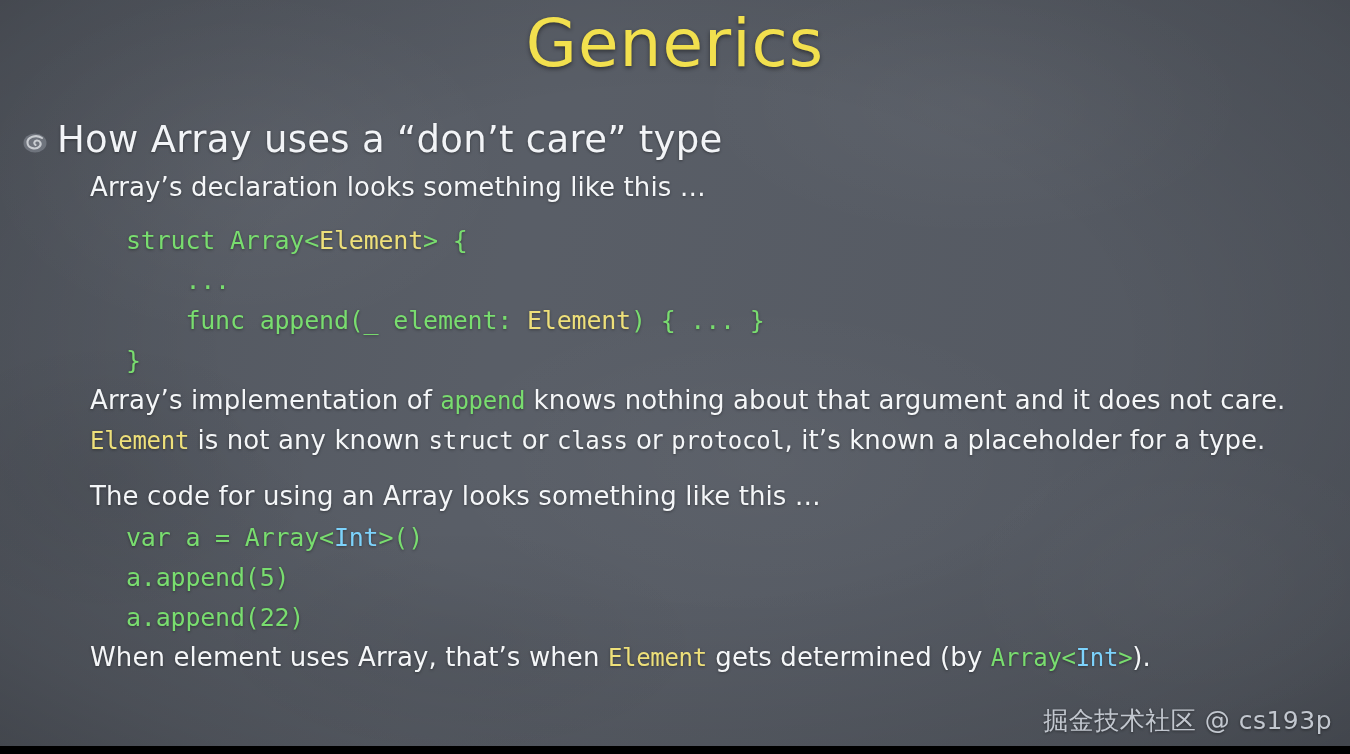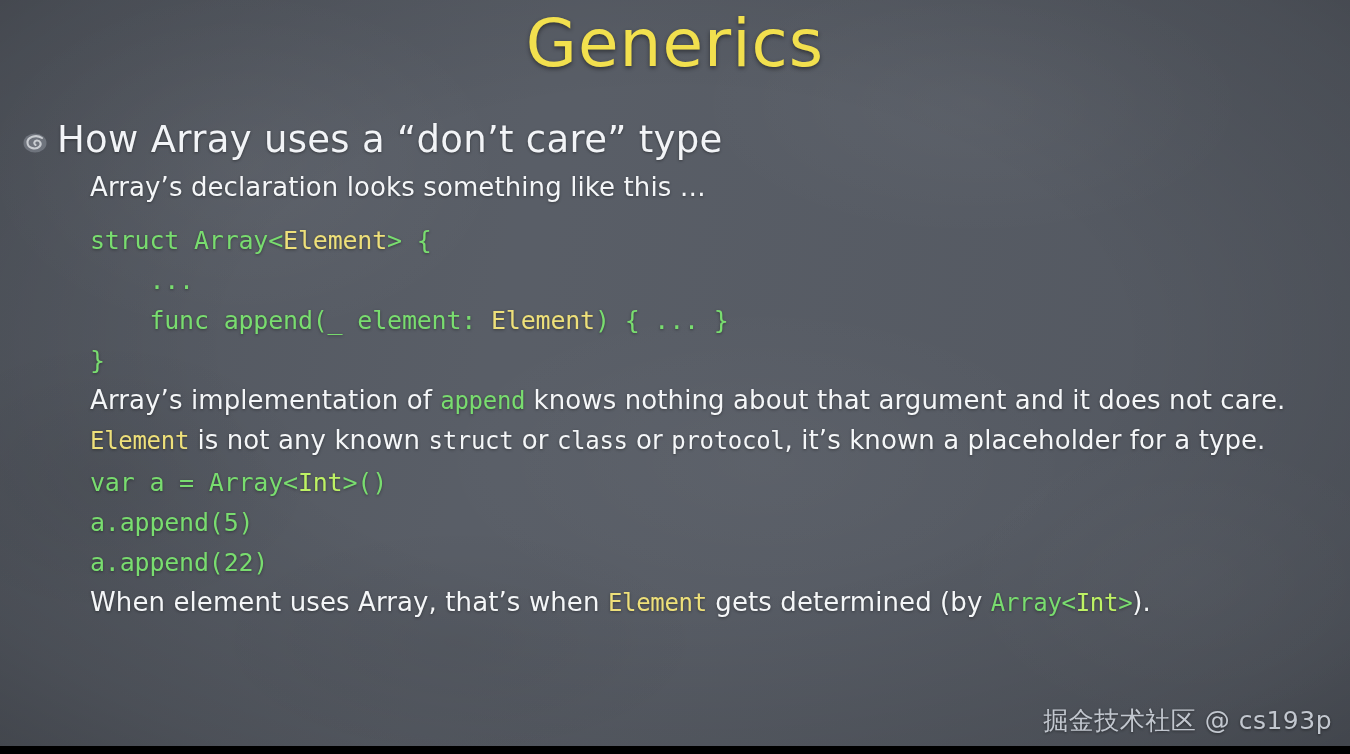--- a/index.html
+++ b/index.html
@@ -100,28 +100,29 @@
   .line.tight { line-height: 39px; }
 
   .code {
     font-family: "DejaVu Sans Mono", monospace;
     font-size: 25px;
     line-height: 40px;
     white-space: pre;
     color: #77dd77;
     text-shadow: 0 1px 3px rgba(0,0,0,0.38);
     letter-spacing: -0.2px;
+    margin-left: 36px;
   }
   .code-block { margin-top: 14px; }
   .code-block-2 { margin-top: 2px; }
 
   
   .tok-green  { color: #79dd6f; }
   .tok-yellow { color: #eee07a; }
-  .tok-cyan   { color: #bef264; }
+  .tok-cyan   { color: #7dd3fc; }
   .tok-white  { color: #f4f6f8; }
   .mono {
     font-family: "DejaVu Sans Mono", monospace;
     font-size: 24px;
     letter-spacing: -0.3px;
   }
   .underline { text-underline-offset: 4px; }
 
   
   .watermark {
@@ -162,20 +163,21 @@
 
       <div class="line">Array’s declaration looks something like this …</div>
 
       <div class="code code-block"><div><span class="tok-green">struct </span><span class="tok-green">Array&lt;</span><span class="tok-yellow">Element</span><span class="tok-green">&gt; {</span></div><div><span class="tok-green">    ...</span></div><div><span class="tok-green">    func append(_ element: </span><span class="tok-yellow">Element</span><span class="tok-green">) { ... }</span></div><div><span class="tok-green">}</span></div></div>
 
       <div>
           <div class="line tight"><span>Array’s implementation of </span><span class="mono tok-green">append</span><span> knows </span><span class="underline">nothing</span><span> about that argument and it does not care.</span></div>
           <div class="line tight"><span class="mono tok-yellow">Element</span><span> is not any known </span><span class="mono tok-white">struct</span><span> or </span><span class="mono tok-white">class</span><span> or </span><span class="mono tok-white">protocol</span><span>, it’s known a placeholder for a type.</span></div>
         </div>
 
+      <div class="line gap-above">The code for using an Array looks something like this …</div>
 
       <div class="code code-block-2"><div><span class="tok-green">var a = Array&lt;</span><span class="tok-cyan">Int</span><span class="tok-green">&gt;()</span></div><div><span class="tok-green">a.append(5)</span></div><div><span class="tok-green">a.append(22)</span></div></div>
 
       <div>
           <div class="line tight"><span>When element </span><span class="underline">uses</span><span> Array, </span><span class="underline">that’s</span><span> when </span><span class="mono tok-yellow">Element</span><span> gets determined (by </span><span class="mono tok-green">Array&lt;</span><span class="mono tok-cyan">Int</span><span class="mono tok-green">&gt;</span><span>).</span></div>
         </div>
 
     </div>
 
     <div class="watermark">掘金技术社区 @ cs193p</div>

